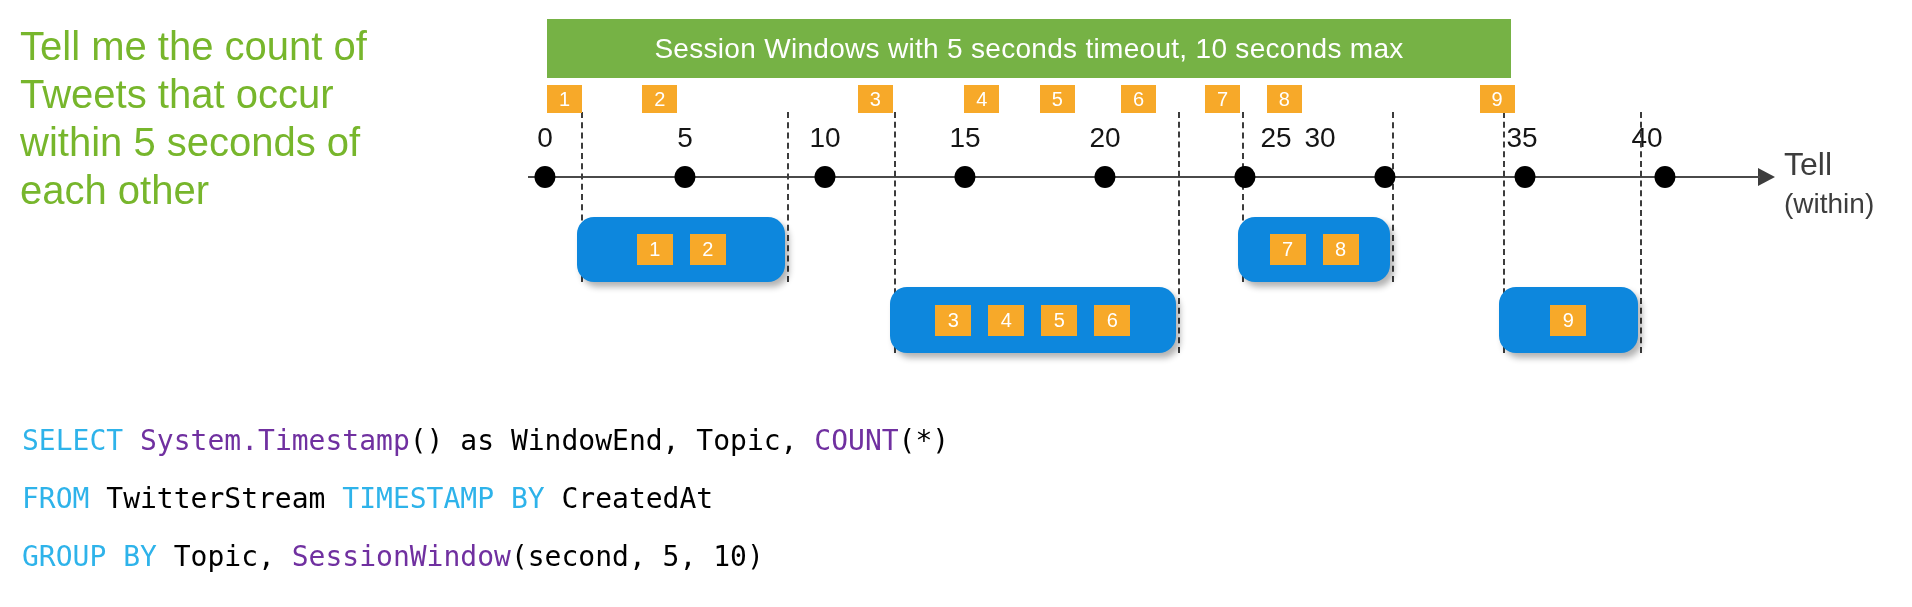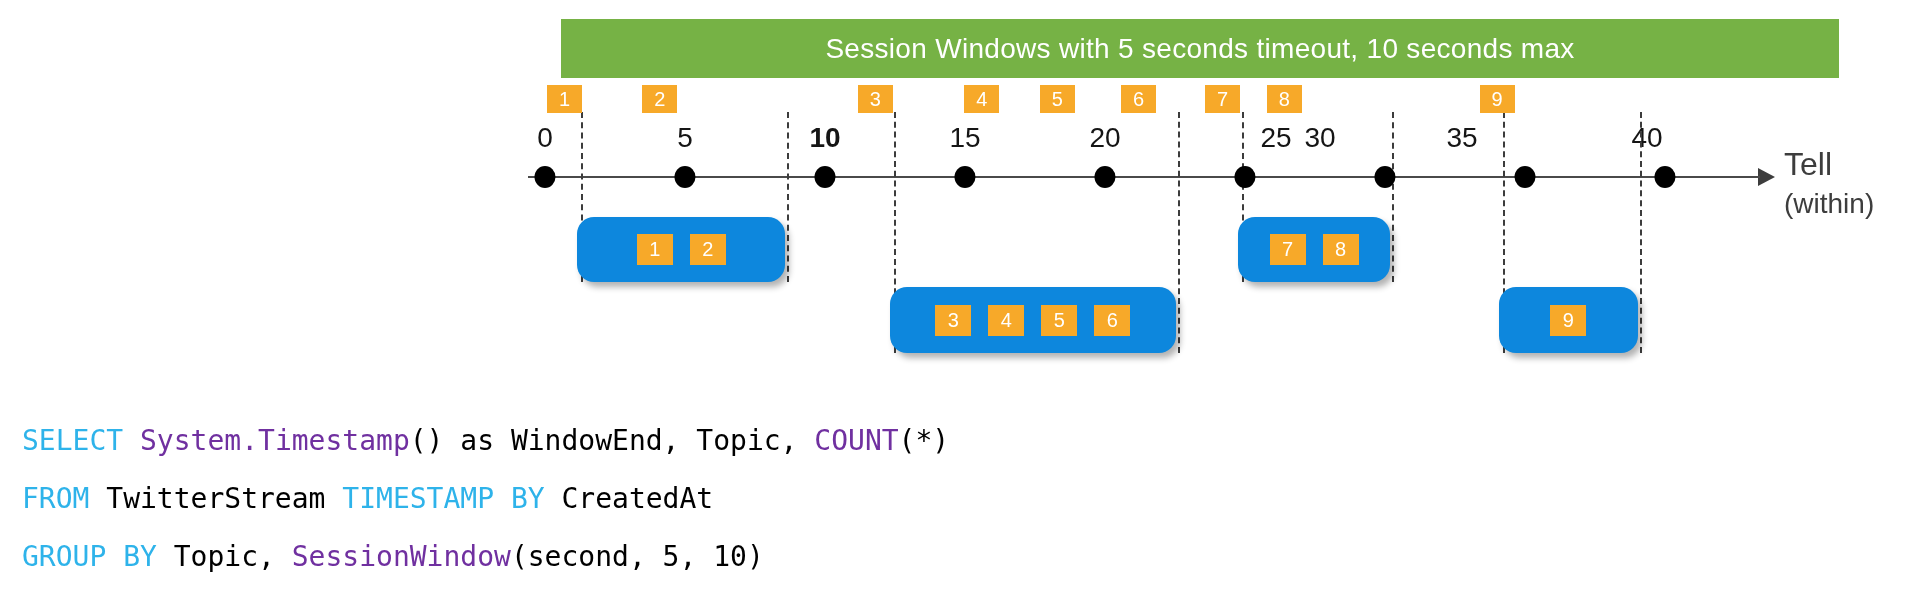--- a/index.html
+++ b/index.html
@@ -3,23 +3,23 @@
 <meta charset="utf-8">
 <style>
   * { margin:0; padding:0; box-sizing:border-box; }
   html,body { width:1912px; height:607px; background:#ffffff;
     font-family:"Liberation Sans", sans-serif; overflow:hidden; }
   .stage { position:relative; width:1912px; height:607px; background:#fff; }
 
   .prompt { position:absolute; left:20px; top:22px; font-size:40px; line-height:48px;
     color:var(--prompt_green); }
 
-  .banner { position:absolute; left:547px; top:19px; width:1278px; height:59px;
+  .banner { position:absolute; left:547px; top:19px; width:964px; height:59px;
     background:var(--banner_green); color:#fff; font-size:28px; font-weight:300;
-    display:flex; align-items:center; justify-content:center; letter-spacing:.3px;margin-left:14px; }
+    display:flex; align-items:center; justify-content:center; letter-spacing:.3px; }
 
   .diagram { position:absolute; left:0; top:0; width:1912px; height:400px; }
 
   .tick-label { position:absolute; top:122px; transform:translateX(-50%);
     font-size:28px; color:#151515; }
   .tick-dot { position:absolute; top:166px; width:21px; height:22px; border-radius:50%;
     background:#000; transform:translateX(-50%); z-index:2; }
   .axis-line { position:absolute; left:528px; top:176px; width:1232px; height:2px;
     background:#4a4a4a; z-index:1; }
   .axis-arrow { position:absolute; left:1758px; top:168px; width:0; height:0;
@@ -46,45 +46,51 @@
     font-family:"DejaVu Sans Mono","Liberation Mono",monospace; white-space:pre; color:#000; }
   .tok-keyword  { color:var(--keyword_cyan); }
   .tok-function { color:var(--function_purple); }
   .tok-plain    { color:#000; }
 </style>
 </head>
 <body>
 
 <div class="stage">
 
+  <div class="prompt">
+    <div>Tell me the count of</div>
+    <div>Tweets that occur</div>
+    <div>within 5 seconds of</div>
+    <div>each other</div>
+  </div>
 
   <div class="banner">Session Windows with 5 seconds timeout, 10 seconds max</div>
 
   <div class="diagram" id="diagram">
     <div class="axis-line"></div>
     <div class="axis-arrow"></div>
     <div class="time-label">
       <div>Tell</div>
       <div class="sub">(within)</div>
     </div>
   <div class="tick-label" style="left: 545px;">0</div>
       <div class="tick-dot" style="left: 545px;"></div>
       <div class="tick-label" style="left: 685px;">5</div>
       <div class="tick-dot" style="left: 685px;"></div>
-      <div class="tick-label" style="left: 825px; font-weight: bold;">10</div>
+      <div class="tick-label" style="left: 825px;">10</div>
       <div class="tick-dot" style="left: 825px;"></div>
       <div class="tick-label" style="left: 965px;">15</div>
       <div class="tick-dot" style="left: 965px;"></div>
       <div class="tick-label" style="left: 1105px; text-align: right;">20</div>
       <div class="tick-dot" style="left: 1105px;"></div>
       <div class="tick-label" style="left: 1276px;">25</div>
       <div class="tick-dot" style="left: 1245px;"></div>
       <div class="tick-label" style="left: 1320px;">30</div>
       <div class="tick-dot" style="left: 1385px;"></div>
-      <div class="tick-label" style="left: 1462px;">35</div>
+      <div class="tick-label" style="left: 1522px;">35</div>
       <div class="tick-dot" style="left: 1525px;"></div>
       <div class="tick-label" style="left: 1647px;">40</div>
       <div class="tick-dot" style="left: 1665px;"></div>
       <div class="event-marker" style="left: 547.1px;">1</div>
       <div class="event-marker" style="left: 642.3px;">2</div>
       <div class="event-marker" style="left: 857.9px;">3</div>
       <div class="event-marker" style="left: 964.3px;">4</div>
       <div class="event-marker" style="left: 1039.9px;">5</div>
       <div class="event-marker" style="left: 1121.1px;">6</div>
       <div class="event-marker" style="left: 1205.1px;">7</div>

